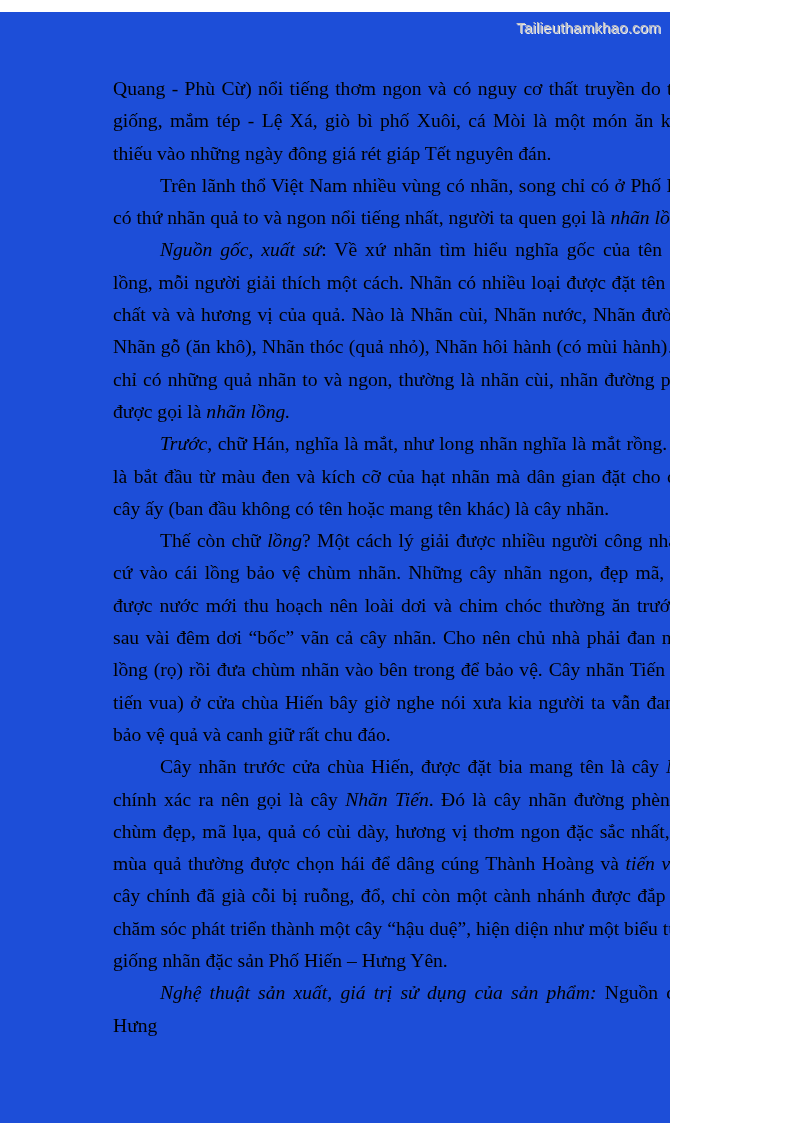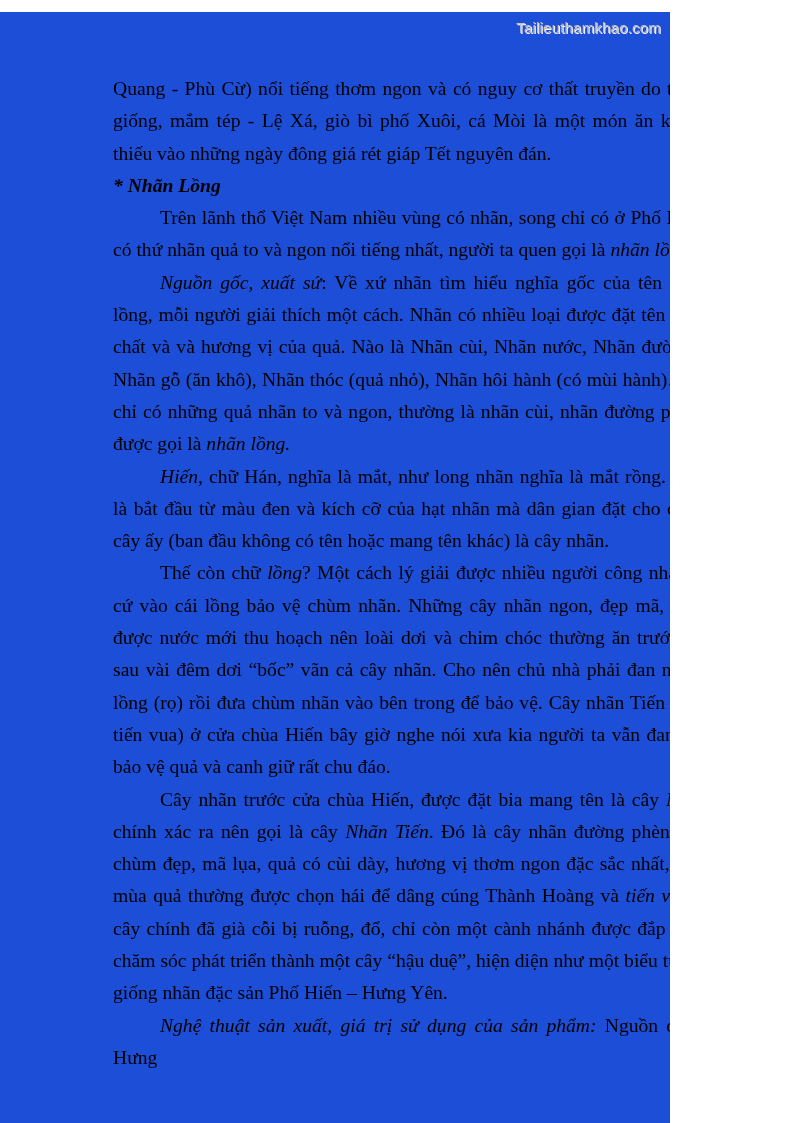--- a/index.html
+++ b/index.html
@@ -58,27 +58,26 @@
 
 <div class="page">
 
   <div class="watermark">Tailieuthamkhao.com</div>
 
   <div class="content">
 
     <p class="no-indent"><span>Quang - Phù Cừ) nổi tiếng thơm ngon và có nguy cơ thất truyền do thoái hoá giống, mắm tép - Lệ Xá, giò bì phố Xuôi, cá Mòi là một món ăn không thể thiếu vào những ngày đông giá rét giáp Tết nguyên đán.</span></p>
 
 
-    <p class="heading"><span>* Nhãn Lồng</span></p>
 
     <p><span>Trên lãnh thổ Việt Nam nhiều vùng có nhãn, song chỉ có ở Phố Hiến mới có thứ nhãn quả to và ngon nổi tiếng nhất, người ta quen gọi là </span><span class="it">nhãn lồng.</span></p>
 
     <p><span class="it">Nguồn gốc, xuất sứ</span><span>: Về xứ nhãn tìm hiểu nghĩa gốc của tên gọi nhãn lồng, mỗi người giải thích một cách. Nhãn có nhiều loại được đặt tên theo tính chất và và hương vị của quả. Nào là Nhãn cùi, Nhãn nước, Nhãn đường phèn, Nhãn gỗ (ăn khô), Nhãn thóc (quả nhỏ), Nhãn hôi hành (có mùi hành)…Nhưng chỉ có những quả nhãn to và ngon, thường là nhãn cùi, nhãn đường phèn, mới được gọi là </span><span class="it">nhãn lồng.</span></p>
 
-    <p><span class="it">Hiến,</span><span> chữ Hán, nghĩa là mắt, như long nhãn nghĩa là mắt rồng. Như vậy là bắt đầu từ màu đen và kích cỡ của hạt nhãn mà dân gian đặt cho cái giống cây ấy (ban đầu không có tên hoặc mang tên khác) là cây nhãn.</span></p>
+    <p><span class="it">Trước,</span><span> chữ Hán, nghĩa là mắt, như long nhãn nghĩa là mắt rồng. Như vậy là bắt đầu từ màu đen và kích cỡ của hạt nhãn mà dân gian đặt cho cái giống cây ấy (ban đầu không có tên hoặc mang tên khác) là cây nhãn.</span></p>
 
     <p><span>Thế còn chữ </span><span class="it">lồng</span><span>? Một cách lý giải được nhiều người công nhận là căn cứ vào cái lồng bảo vệ chùm nhãn. Những cây nhãn ngon, đẹp mã, phải chờ được nước mới thu hoạch nên loài dơi và chim chóc thường ăn trước, có khi sau vài đêm dơi “bốc” vãn cả cây nhãn. Cho nên chủ nhà phải đan những cái lồng (rọ) rồi đưa chùm nhãn vào bên trong để bảo vệ. Cây nhãn Tiến (dùng để tiến vua) ở cửa chùa Hiến bây giờ nghe nói xưa kia người ta vẫn đan lồng để bảo vệ quả và canh giữ rất chu đáo.</span></p>
 
     <p><span>Cây nhãn trước cửa chùa Hiến, được đặt bia mang tên là cây </span><span class="it">Nhãn Tổ</span><span>, chính xác ra nên gọi là cây </span><span class="it">Nhãn Tiến</span><span>. Đó là cây nhãn đường phèn có dáng chùm đẹp, mã lụa, quả có cùi dày, hương vị thơm ngon đặc sắc nhất, vào mỗi mùa quả thường được chọn hái để dâng cúng Thành Hoàng và </span><span class="it">tiến vua</span><span>. Thân cây chính đã già cỗi bị ruỗng, đổ, chỉ còn một cành nhánh được đắp vun gốc, chăm sóc phát triển thành một cây “hậu duệ”, hiện diện như một biểu tượng của giống nhãn đặc sản Phố Hiến – Hưng Yên.</span></p>
 
     <p class="stretch-last"><span class="it">Nghệ thuật sản xuất, giá trị sử dụng của sản phẩm:</span><span> Nguồn đây nhãn Hưng</span></p>
 
   </div>
 
   <div class="page-number">84</div>

